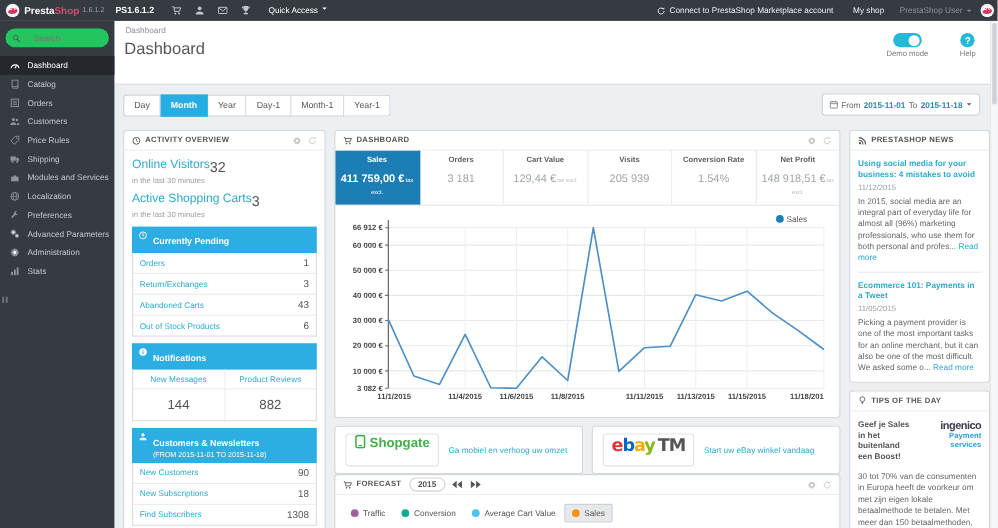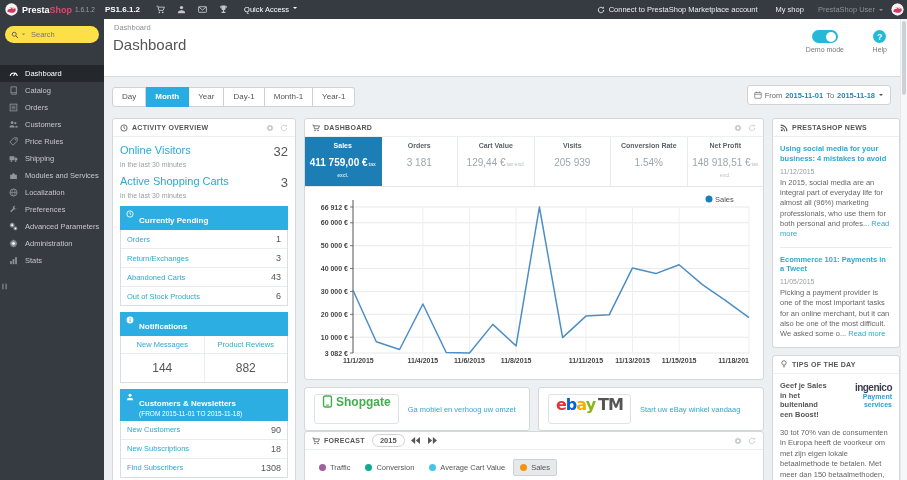--- a/index.html
+++ b/index.html
@@ -23,21 +23,21 @@
   .tbspacer{flex:1}
   .mk{display:flex;align-items:center;gap:4px;color:#eceff1;cursor:pointer}
   .mk .ic{width:8px;height:8px}
   .myshop{margin:0 14px 0 18px;color:#eceff1;cursor:pointer}
   .usermenu{display:flex;align-items:center;gap:3px;color:#8d939a;cursor:pointer}
   .usermenu .car{width:6px;height:6px}
   .avatar{width:13px;height:13px;margin:0 3px 0 7px;border-radius:50%;overflow:hidden}
 
   
   .sidebar{position:absolute;top:19px;left:0;width:104px;bottom:0;background:#363a41;z-index:10}
-  .search{margin:7px 5px 22px;background:#fde047;border-radius:9px;height:17px;display:flex;align-items:center;padding:0 6px;gap:2px}
+  .search{margin:7px 5px 8px;background:#22c55e;border-radius:9px;height:17px;display:flex;align-items:center;padding:0 6px;gap:2px}
   .search .mag{width:8px;height:8px;color:#555}
   .search .car{width:5px;height:5px;color:#888}
   .search input{border:0;outline:0;width:58px;font-size:7.5px;color:#555;margin-left:3px;background:transparent;font-family:inherit}
   .mitem{height:17px;display:flex;align-items:center;padding-left:9px;gap:7px;font-size:7.5px;color:#c4c8cd;cursor:pointer}
   .mitem .micon{width:9px;height:9px;color:#8f959c}
   .mitem.active{background:#24272c;color:#fff}
   .mitem.active .micon{color:#fff}
   .collapse{width:9px;height:9px;color:#6f757c;margin:13px auto 0;cursor:pointer}
 
   
@@ -73,21 +73,21 @@
 
   .panel{background:#fff;border:1px solid #d3d8db;border-radius:3px;margin-bottom:7px}
   .phead{height:18px;display:flex;align-items:center;padding:0 7px;border-bottom:1px solid #eceff1;color:#555}
   .phead .picon{width:8px;height:8px;margin-right:4px;color:#555}
   .phead .ptitle{font-size:7px;font-weight:bold;letter-spacing:.3px}
   .pheadicons{margin-left:auto;display:flex;gap:6px;color:#c6cacd}
   .pheadicons .ic{width:8px;height:8px;cursor:pointer}
   .pbody{padding:7px}
 
   
-  .bigstat{display:flex;justify-content:space-between}
+  .bigstat{display:flex;}
   .bigstat .bl{font-size:11px;color:#2ea9cd;cursor:pointer}
   .bigstat .bv{font-size:13px;color:#555}
   .bsub{font-size:7px;color:#9aa0a5;margin:2px 0 7px}
   .secbar{background:#2daee2;color:#fff;padding:3px 6px;display:flex;gap:5px;align-items:flex-start}
   .secbar .sic{width:8px;height:8px;margin-top:1px;color:#fff;flex:none}
   .secbar .st{font-size:8px;font-weight:bold;line-height:1.2}
   .secbar .ss{font-size:6.5px;font-weight:normal;line-height:1.2}
   .sectable{border:1px solid #d9dee1;border-top:none}
   .srow{display:flex;justify-content:space-between;align-items:center;padding:4px 6px;border-bottom:1px solid #e9edef}
   .srow:last-child{border-bottom:none}

